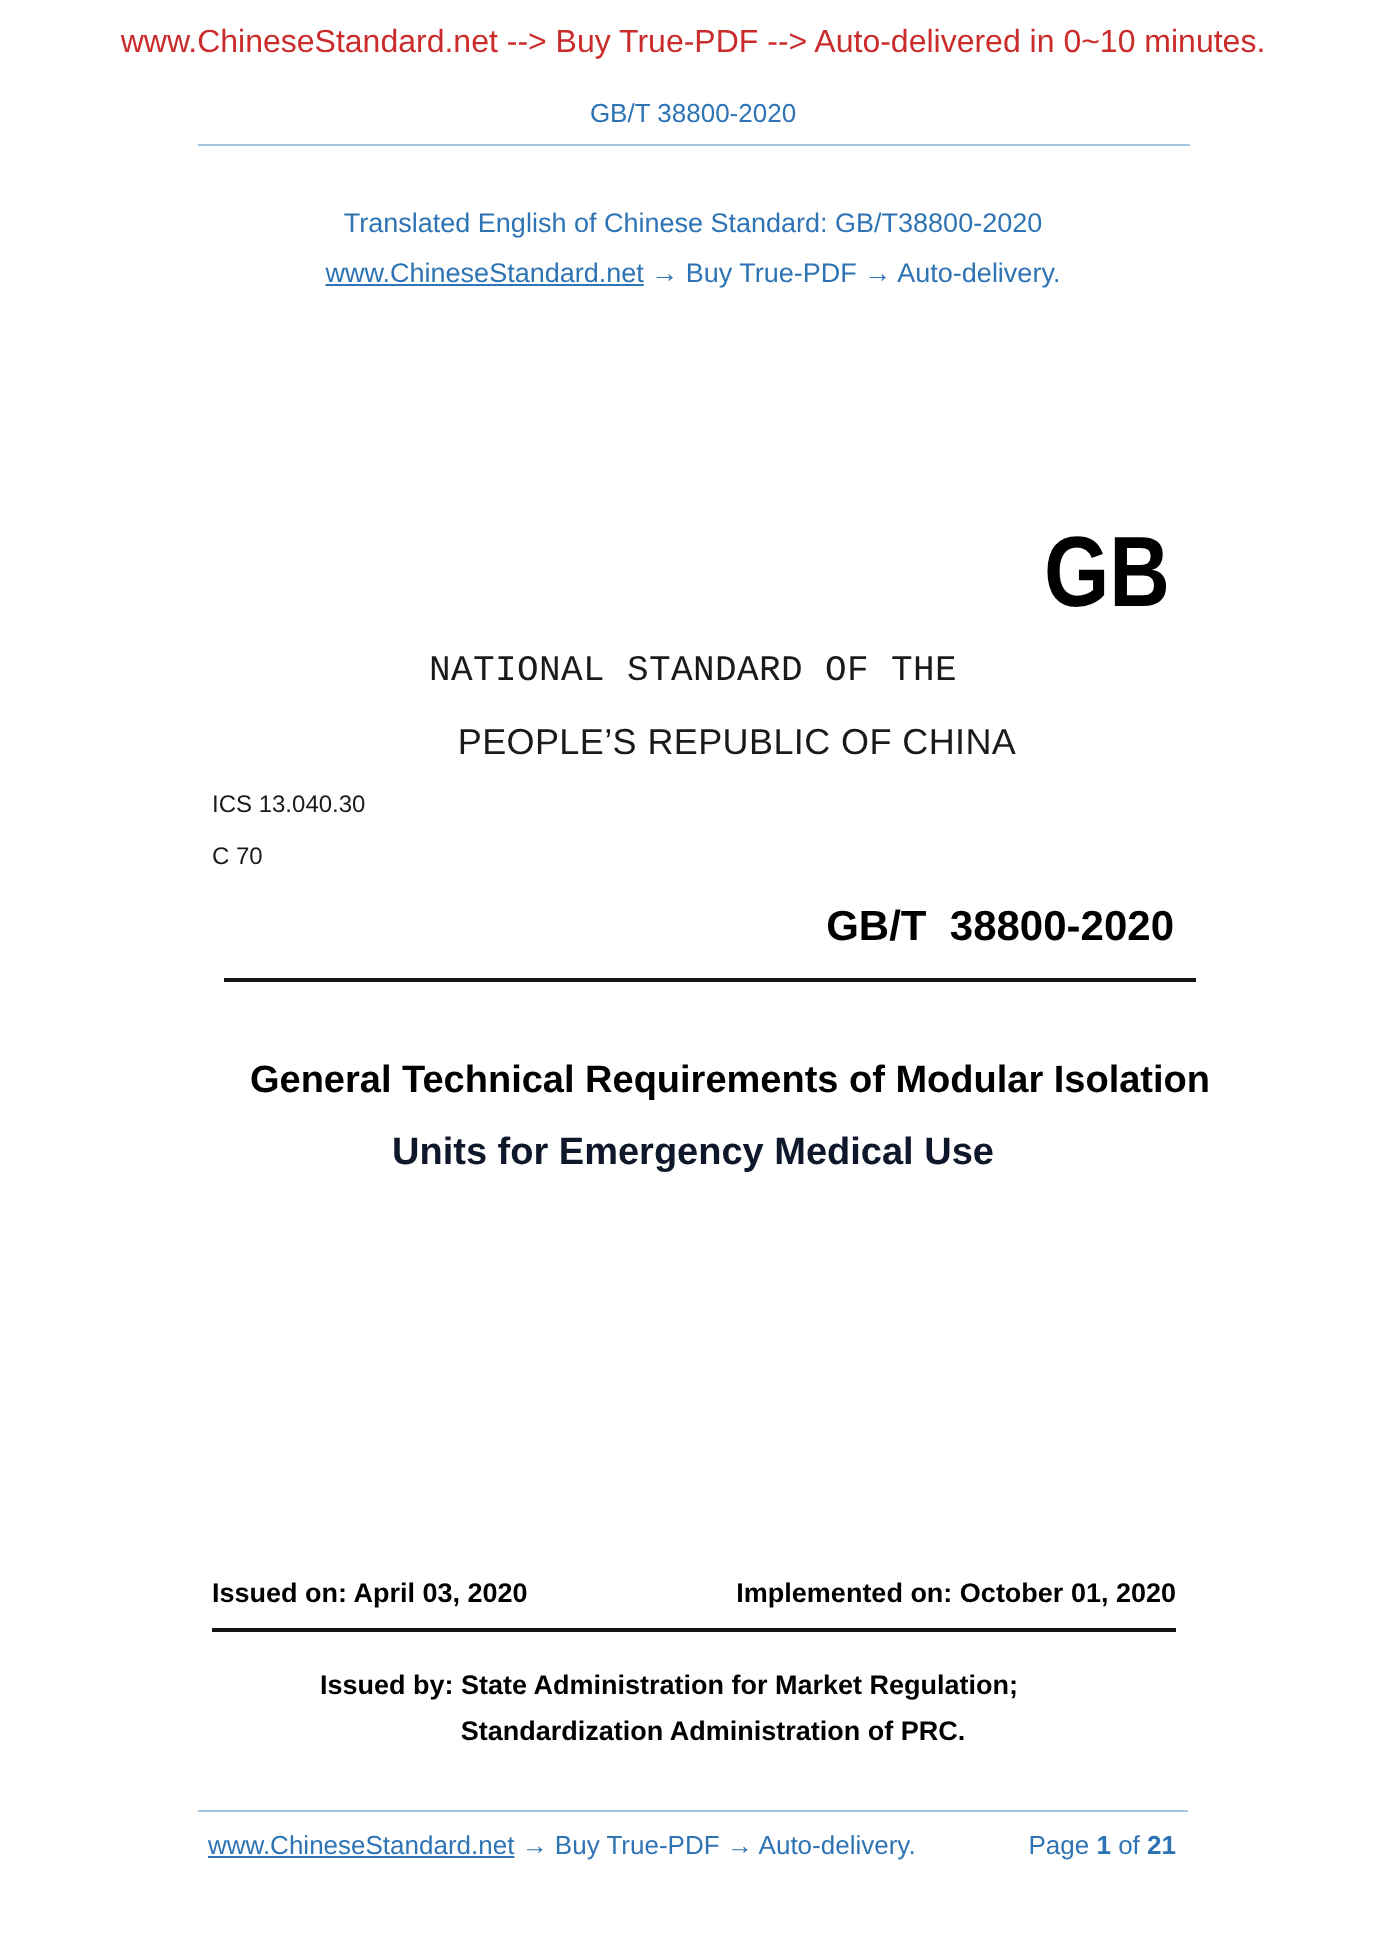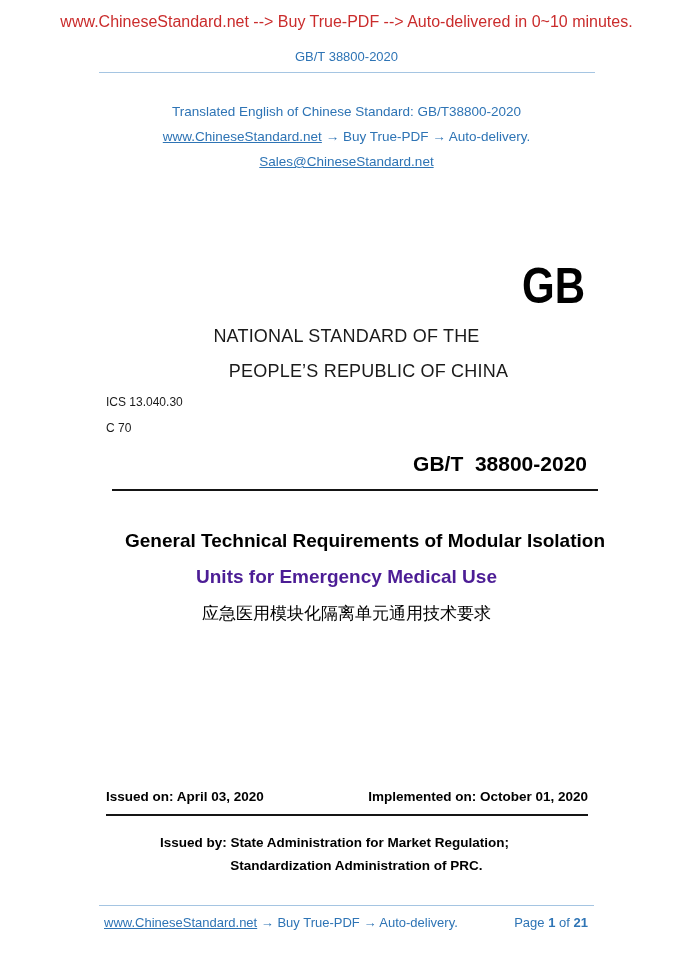--- a/index.html
+++ b/index.html
@@ -24,29 +24,29 @@
   #top-code     { top: 49px;  font-size: 13px; }
   #rule-top     { top: 72px;  left: 99px; width: 496px; height: 1px; background: #A5C5E2; }
 
   #translated   { top: 104px; font-size: 13.5px; }
   #buyline      { top: 129px; font-size: 13.5px; }
   #email-line   { top: 154px; font-size: 13.5px; }
 
   #gb-logo      { top: 261px; right: 108px; font-size: 50px; font-weight: bold;
                   line-height: 1; transform: scaleX(0.84); transform-origin: 100% 50%;
                   color: #000000; }
-  #natl1        { top: 326px; font-size: 18px; letter-spacing: 0.2px; }
+  #natl1        { top: 326px; font-size: 18px; letter-spacing: 0.2px; font-family: Liberation Mono, monospace; }
   #natl2        { top: 361px; font-size: 18px; letter-spacing: 0.2px; padding-left: 44px; }
   #ics          { top: 384px; left: 106px; font-size: 12px; margin-top: 11px; }
   #c70          { top: 421px; left: 106px; font-size: 12px; }
   #code-big     { top: 452px; right: 106px; font-size: 21px; font-weight: bold; white-space: pre; color:#000; }
   #rule-code    { top: 489px; left: 112px; width: 486px; height: 2px; background: #151515; }
 
   #title-en1    { top: 530px; font-size: 19px; font-weight: bold; color:#000;padding-left:37px; }
-  #title-en2    { top: 566px; font-size: 19px; font-weight: bold; color:#4c1d95; }
+  #title-en2    { top: 566px; font-size: 19px; font-weight: bold; color:#0f172a; }
   #title-zh     { top: 602px; font-size: 17px; color:#000; }
 
   #issue-row    { top: 789px; left: 106px; right: 105px; display: flex;
                   justify-content: space-between; font-size: 13.5px; font-weight: bold; color:#000; }
   #rule-issue   { top: 814px; left: 106px; width: 482px; height: 2px; background: #151515; }
   #issued-by1   { top: 835px; font-size: 13.5px; font-weight: bold; transform: translateX(-12px); color:#000; }
   #issued-by2   { top: 858px; font-size: 13.5px; font-weight: bold; transform: translateX(10px); color:#000; }
 
   #rule-footer  { top: 905px; left: 99px; width: 495px; height: 1px; background: #A5C5E2; }
   #footer-row   { top: 915px; left: 104px; right: 105px; display: flex;
@@ -59,36 +59,34 @@
 
   <div id="banner" class="abs ctr red">www.ChineseStandard.net --&gt; Buy True-PDF --&gt; Auto-delivered in 0~10 minutes.</div>
 
   <div id="top-code" class="abs ctr blue">GB/T 38800-2020</div>
   <div id="rule-top" class="abs"></div>
 
   <div id="translated" class="abs ctr blue">Translated English of Chinese Standard: GB/T38800-2020</div>
 
   <div id="buyline" class="abs ctr blue"><span class="link">www.ChineseStandard.net</span><span> → Buy True-PDF → Auto-delivery.</span></div>
 
-  <div id="email-line" class="abs ctr blue"><span class="link">Sales@ChineseStandard.net</span></div>
 
   <div id="gb-logo" class="abs">GB</div>
 
   <div id="natl1" class="abs ctr">NATIONAL STANDARD OF THE</div>
   <div id="natl2" class="abs ctr">PEOPLE’S REPUBLIC OF CHINA</div>
 
   <div id="ics" class="abs">ICS 13.040.30</div>
   <div id="c70" class="abs">C 70</div>
 
   <div id="code-big" class="abs">GB/T  38800-2020</div>
   <div id="rule-code" class="abs"></div>
 
   <div id="title-en1" class="abs ctr">General Technical Requirements of Modular Isolation</div>
   <div id="title-en2" class="abs ctr">Units for Emergency Medical Use</div>
-  <div id="title-zh" class="abs ctr">应急医用模块化隔离单元通用技术要求</div>
 
   <div id="issue-row" class="abs">
     <div>Issued on: April 03, 2020</div>
     <div>Implemented on: October 01, 2020</div>
   </div>
   <div id="rule-issue" class="abs"></div>
 
   <div id="issued-by1" class="abs ctr">Issued by: State Administration for Market Regulation;</div>
   <div id="issued-by2" class="abs ctr">Standardization Administration of PRC.</div>
 

